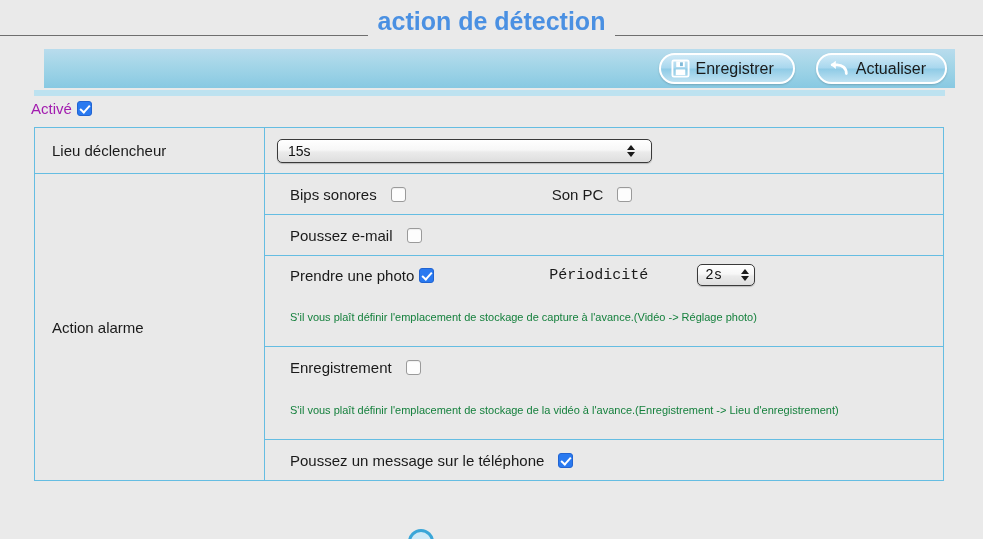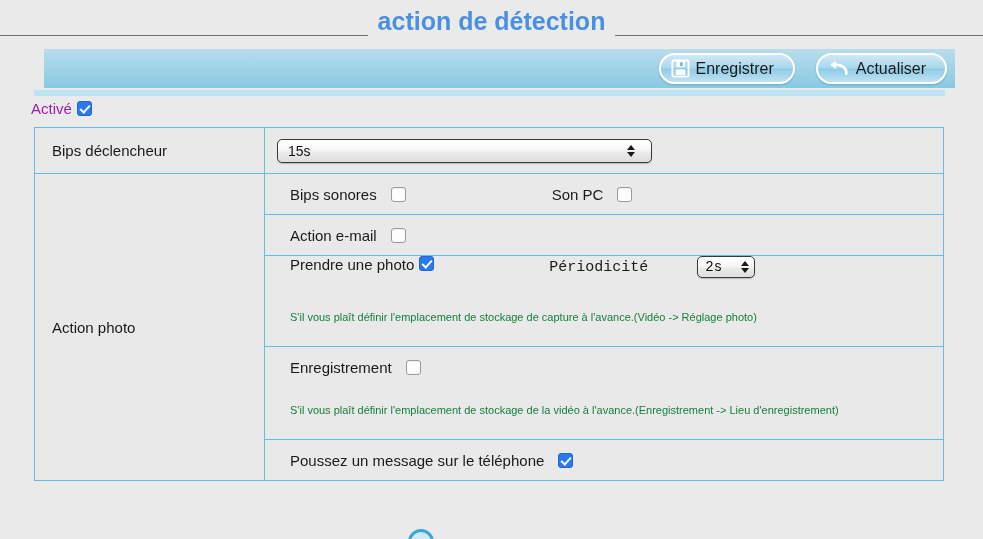--- a/index.html
+++ b/index.html
@@ -223,21 +223,21 @@
   }
   .ck-row .spacer { width: 118px; }
   .note {
     padding: 4px 14px 10px 13px;
     font-size: 11px;
     line-height: 38px;
     color: #15803d;
   }
   .photo-row {
     display: flex;
-    align-items: flex-start;
+    align-items: center;
     height: 38px;
     padding-left: 13px;
     gap: 5px;
   }
   .periodicity {
     display: flex;
     align-items: center;
     gap: 9px;
     margin-left: 110px;
     font-size: 15px;
@@ -298,54 +298,54 @@
   <div class="enable-row">
     <span>Activé</span>
     <span class="cb on"></span>
   </div>
 
   <table class="tbl">
     <tbody>
 
       <tr>
         <td class="lbl-cell">
-          <span>Bips déclencheur</span>
+          <span>Lieu déclencheur</span>
         </td>
         <td class="val-cell row-h46">
           <div class="inline-field">
             <div class="sel wide">
               <span>15s</span>
               <span class="sel-arrows">
                 <span class="tri-up"></span>
                   <span class="tri-down"></span>
               </span>
             </div>
           </div>
         </td>
       </tr>
 
       <tr>
         <td class="lbl-cell" rowspan="5">
-          <span>Action photo</span>
+          <span>Action alarme</span>
         </td>
         <td class="val-cell">
           <div class="ck-row">
             <span>Bips sonores</span>
             <span class="cb off"></span>
             <span class="spacer"></span>
             <span>Son PC</span>
             <span class="cb off"></span>
           </div>
         </td>
       </tr>
 
       <tr>
         <td class="val-cell">
           <div class="ck-row">
-            <span>Action e-mail</span>
+            <span>Poussez e-mail</span>
             <span class="cb off"></span>
           </div>
         </td>
       </tr>
 
       <tr>
         <td class="val-cell">
           <div class="photo-row">
             <span>Prendre une photo</span>
             <span class="cb on"></span>

